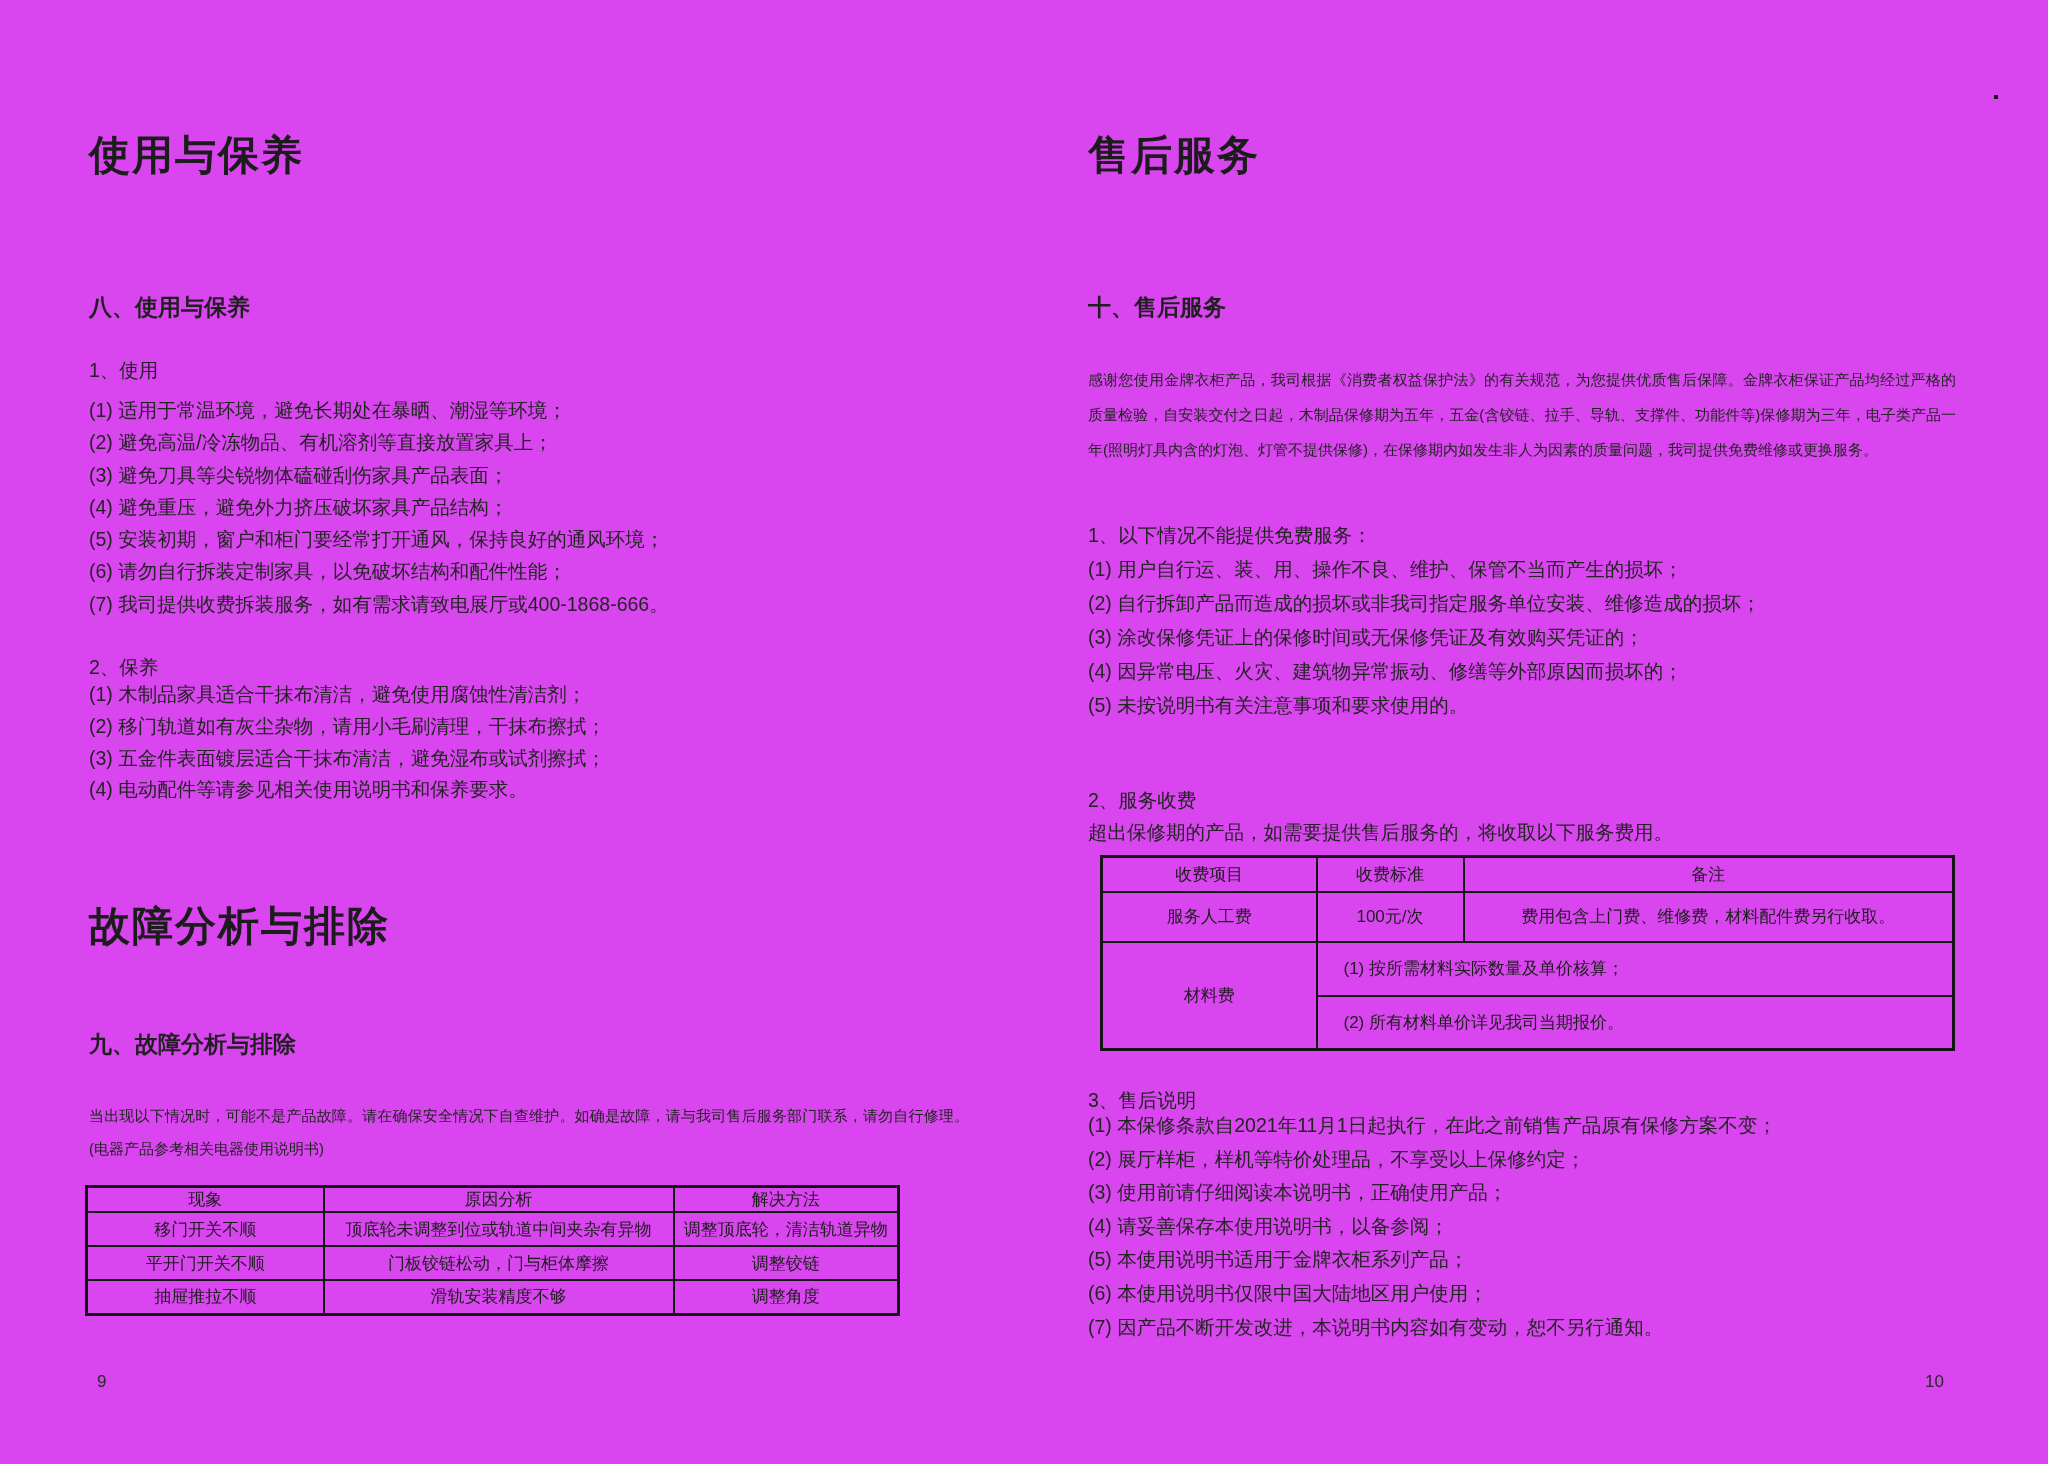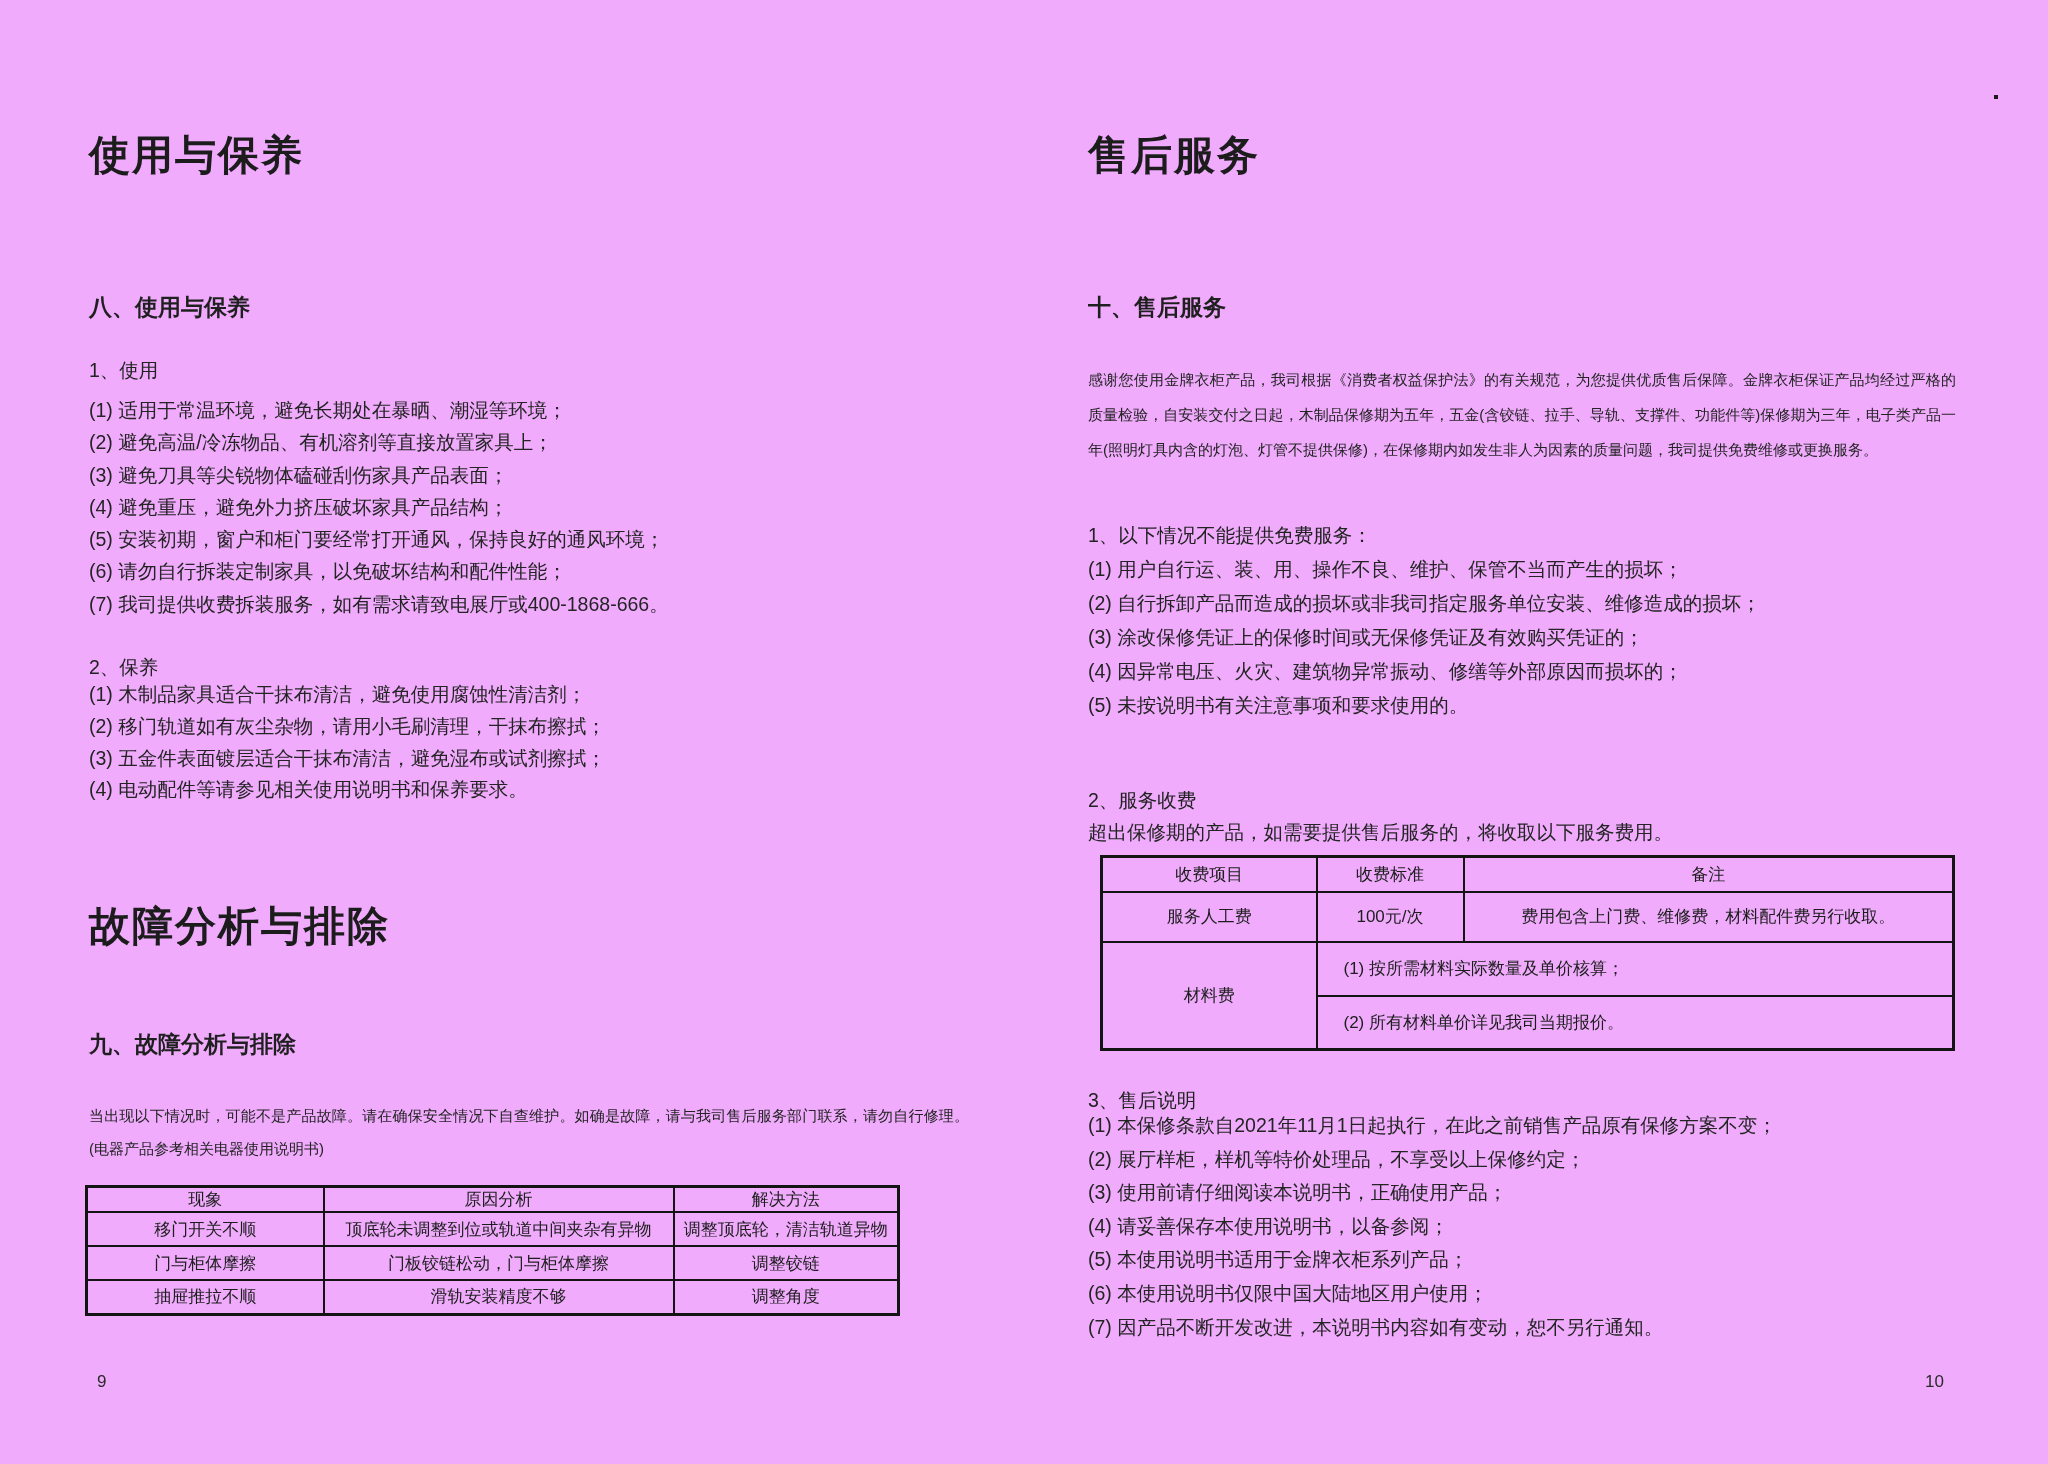--- a/index.html
+++ b/index.html
@@ -1,20 +1,20 @@
 <!DOCTYPE html>
 <html><head>
 <meta charset="utf-8">
 <style>
   html, body { margin: 0; padding: 0; background: #ffffff; }
   .sheet {
     position: relative;
     width: 2048px;
     height: 1464px;
-    background: #f0abfc;
+    background: #d946ef;
     color: #1f1f1f;
     font-family: "Liberation Sans", "DejaVu Sans", sans-serif;
     overflow: hidden;
   }
   .abs { position: absolute; }
   .big-title {
     font-size: 41px;
     font-weight: 700;
     line-height: 48px;
     letter-spacing: 2px;
@@ -116,21 +116,21 @@
         <th>现象</th>
         <th>原因分析</th>
         <th>解决方法</th>
       </tr>
       <tr style="height:34px">
         <td>移门开关不顺</td>
         <td>顶底轮未调整到位或轨道中间夹杂有异物</td>
         <td>调整顶底轮，清洁轨道异物</td>
       </tr>
       <tr style="height:34px">
-        <td>门与柜体摩擦</td>
+        <td>平开门开关不顺</td>
         <td>门板铰链松动，门与柜体摩擦</td>
         <td>调整铰链</td>
       </tr>
       <tr style="height:34px">
         <td>抽屉推拉不顺</td>
         <td>滑轨安装精度不够</td>
         <td>调整角度</td>
       </tr>
     </tbody>
       </table>

